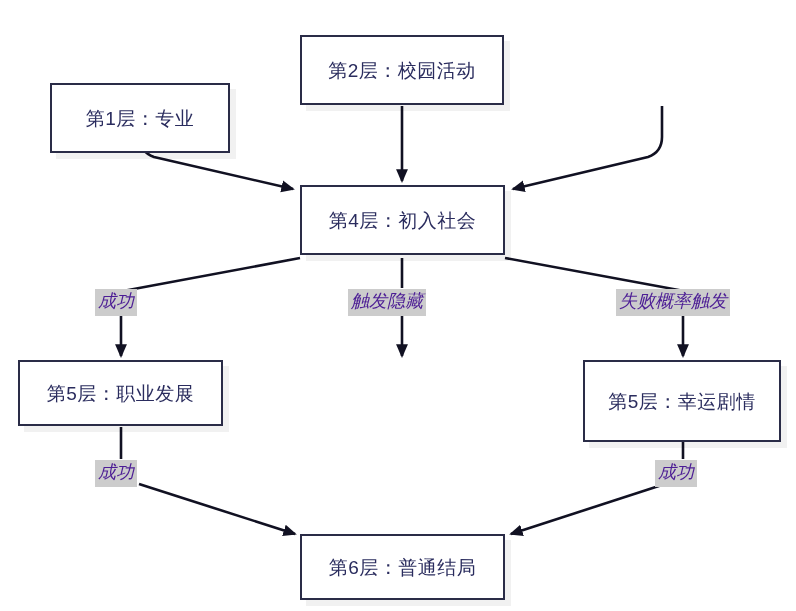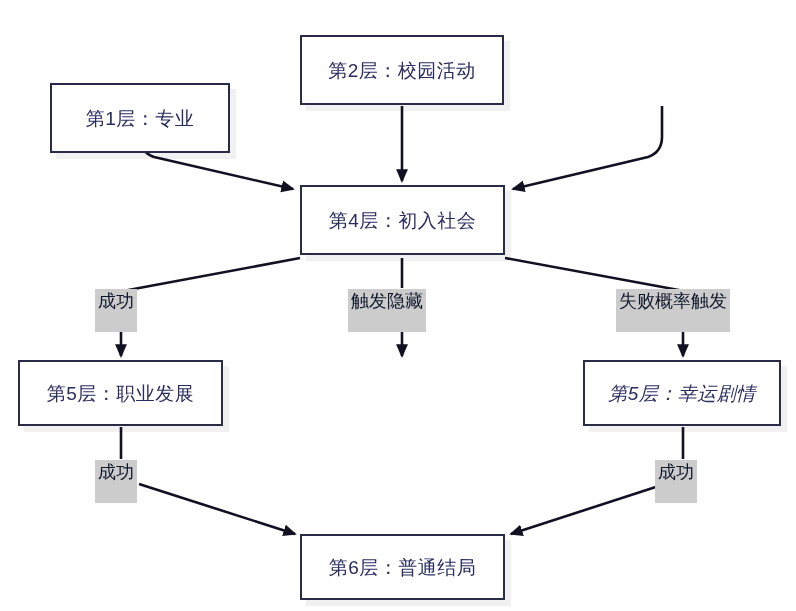--- a/index.html
+++ b/index.html
@@ -38,26 +38,27 @@
   .node-label {
     color: #2a2c5e;
     font-size: 19px;
     letter-spacing: 0.5px;
     white-space: nowrap;
     line-height: 1;
   }
   .edge-label {
     position: absolute;
     background: #cccccc;
-    color: #0f172a;
+    color: #4c1d95;
     font-size: 18px;
     line-height: 1.15;
-    padding: 2px 3px 20px 3px;
+    padding: 2px 3px 4px 3px;
     white-space: nowrap;
     z-index: 4;
+    font-style: italic;
   }
 </style>
 </head>
 <body>
 
 <div id="canvas">
 
   <svg id="edges" viewBox="0 0 796 611" xmlns="http://www.w3.org/2000/svg">
     <defs>
       <marker id="arrow" viewBox="0 0 10 10" refX="8.6" refY="5" markerWidth="5.2" markerHeight="5.2" orient="auto-start-reverse">
@@ -101,21 +102,21 @@
 
   <div class="node" style="left:300px; top:185px; width:205px; height:70px;">
     <span class="node-label">第4层：初入社会</span>
   </div>
 
   <div class="node" style="left:18px; top:360px; width:205px; height:66px;">
     <span class="node-label">第5层：职业发展</span>
   </div>
 
 
-  <div class="node" style="left:583px; top:360px; width:198px; height:66px;font-style:italic;">
+  <div class="node" style="left:583px; top:360px; width:198px; height:82px;">
     <span class="node-label">第5层：幸运剧情</span>
   </div>
 
   <div class="node" style="left:300px; top:534px; width:205px; height:66px;">
     <span class="node-label">第6层：普通结局</span>
   </div>
 
   <div class="edge-label" style="left:95px; top:289px;">成功</div>
 
   <div class="edge-label" style="left:348px; top:289px;">触发隐藏</div>

